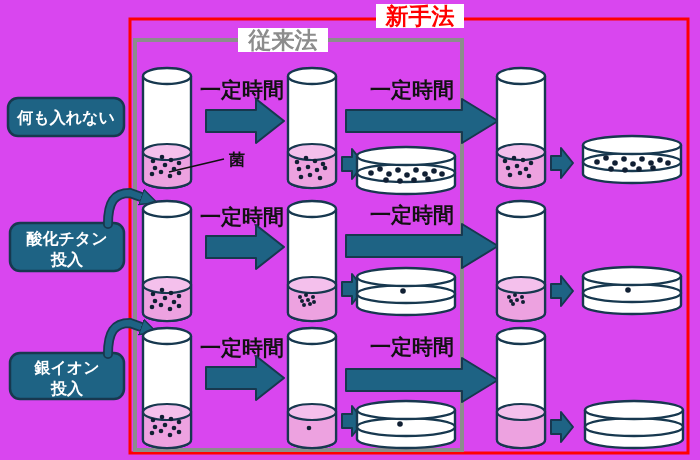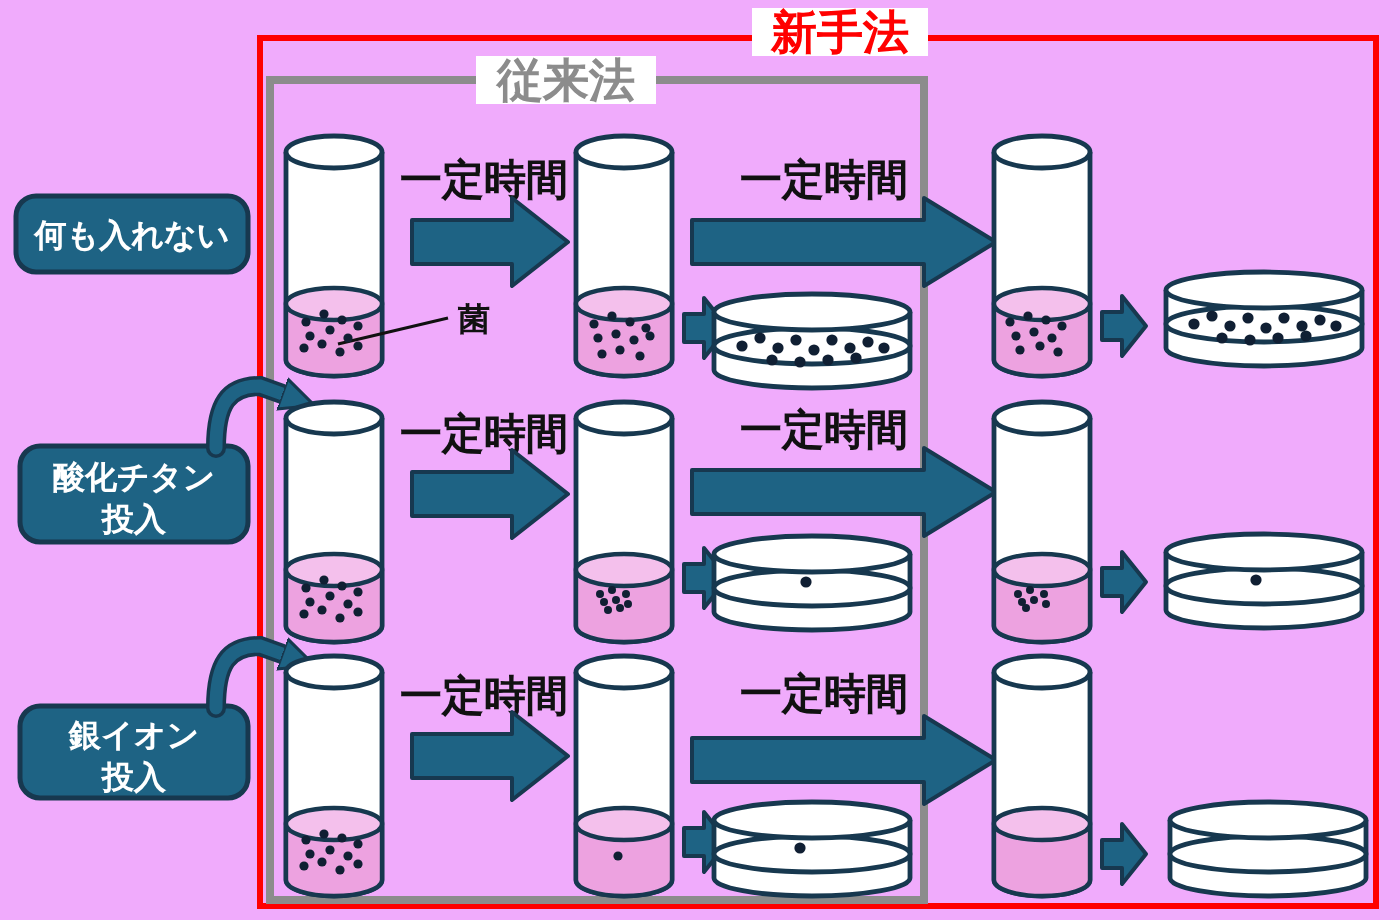--- a/index.html
+++ b/index.html
@@ -1,16 +1,16 @@
 <!DOCTYPE html>
 <html style="--red: #ff0000; --gray: #8c8c8c; --teal: #1e6384; --navy: #17384f; --pink: #eda2e0; --pink-light: #f4c0ec; --dot: #101f33;"><head>
 <meta charset="utf-8">
 <style>
   html,body{margin:0;padding:0;background:#fff;}
-  .stage{position:relative;width:700px;height:460px;background:#f0abfc;overflow:hidden;}
+  .stage{position:relative;width:700px;height:460px;background:#d946ef;overflow:hidden;}
   svg{display:block;}
   text{font-family:"DejaVu Sans","Liberation Sans",sans-serif;font-weight:bold;}
   .t-time{font-size:21px;fill:#111;text-anchor:middle;}
   .t-new{font-size:23px;fill:var(--red);text-anchor:middle;}
   .t-conv{font-size:23px;fill:var(--gray);text-anchor:middle;}
   .t-label{font-size:16px;fill:#fff;text-anchor:middle;}
   .t-bact{font-size:16px;fill:#111;}
   .bg{fill:#fff;}
   .box-red{fill:none;stroke:var(--red);stroke-width:3;}
   .box-gray{fill:none;stroke:var(--gray);stroke-width:4;}

